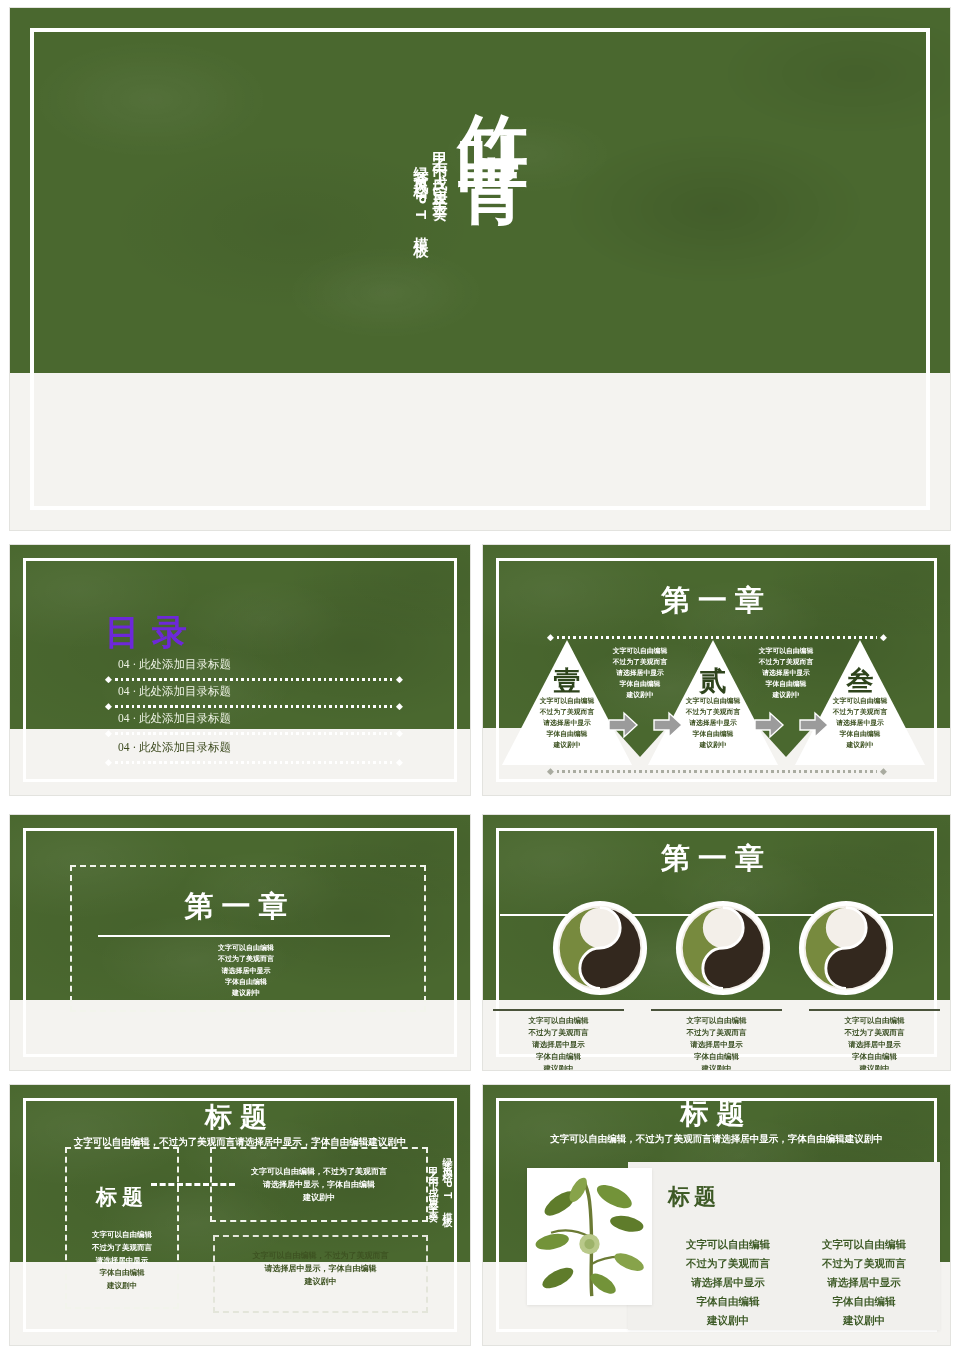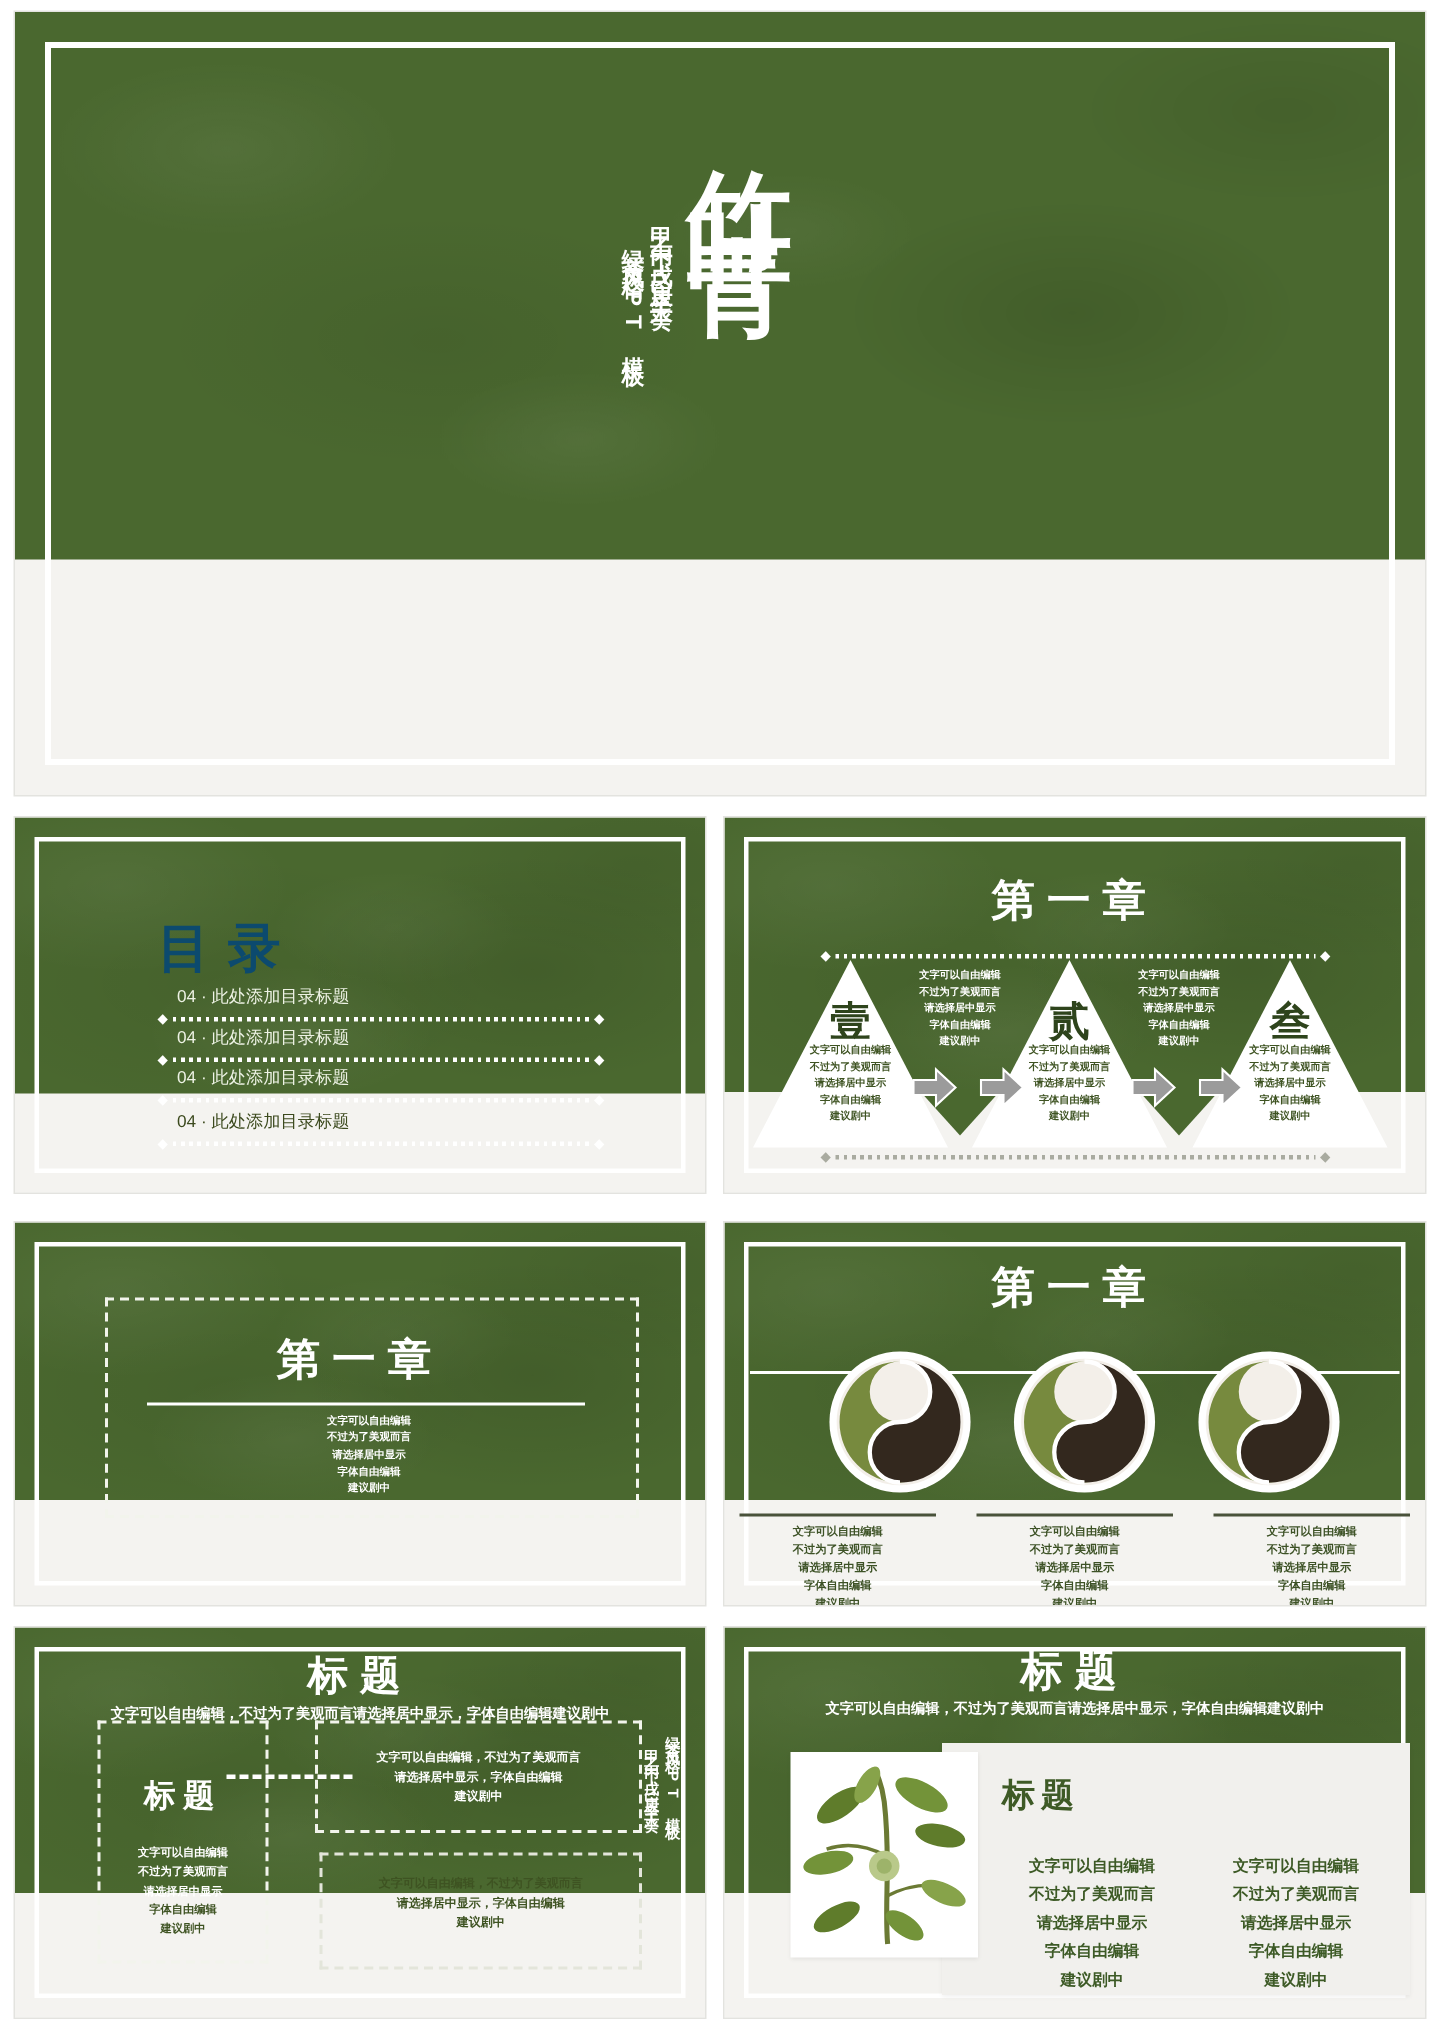--- a/index.html
+++ b/index.html
@@ -40,22 +40,22 @@
       font-size:70px;letter-spacing:22px;color:#fff;line-height:88px;}
   #s1 .cover-sub{left:394px;top:132px;height:252px;writing-mode:vertical-rl;
       color:#fff;font-size:15px;letter-spacing:6px;font-weight:bold;}
   #s1 .cover-sub span{display:block;}
   #s1 .cover-sub span + span{margin-left:7px;margin-top:14px;}
 
   
   #s2{left:10px;top:545px;width:460px;height:250px;}
   #s2 .green{height:73.5%;}
   #s2 .frame{inset:13px;}
-  #s2 .toc-title{left:95px;top:64px;font-size:35px;color:#0c4a6e;letter-spacing:12px;}
-  .toc-item{position:absolute;left:95px;width:298px;color:#edf2e4;}
+  #s2 .toc-title{left:95px;top:64px;font-size:35px;color:#6d28d9;letter-spacing:12px;}
+  .toc-item{position:absolute;left:95px;width:298px;color:#edf2e4;font-family:Liberation Serif, serif;}
   .toc-item .lbl{font-size:11.5px;padding-left:13px;margin-bottom:3px;}
   .toc-item.dark{color:#3c4a1e;}
 
   
   #s3{left:483px;top:545px;width:467px;height:250px;}
   #s3 .green{height:73%;}
   #s3 .frame{inset:13px;}
   #s3 .sec-title{left:0;right:0;top:36px;font-size:29px;color:#fff;letter-spacing:8px;}
   #s3 .divider-top{left:64px;top:88px;width:340px;}
   #s3 .divider-bot{left:64px;top:222px;width:340px;}

